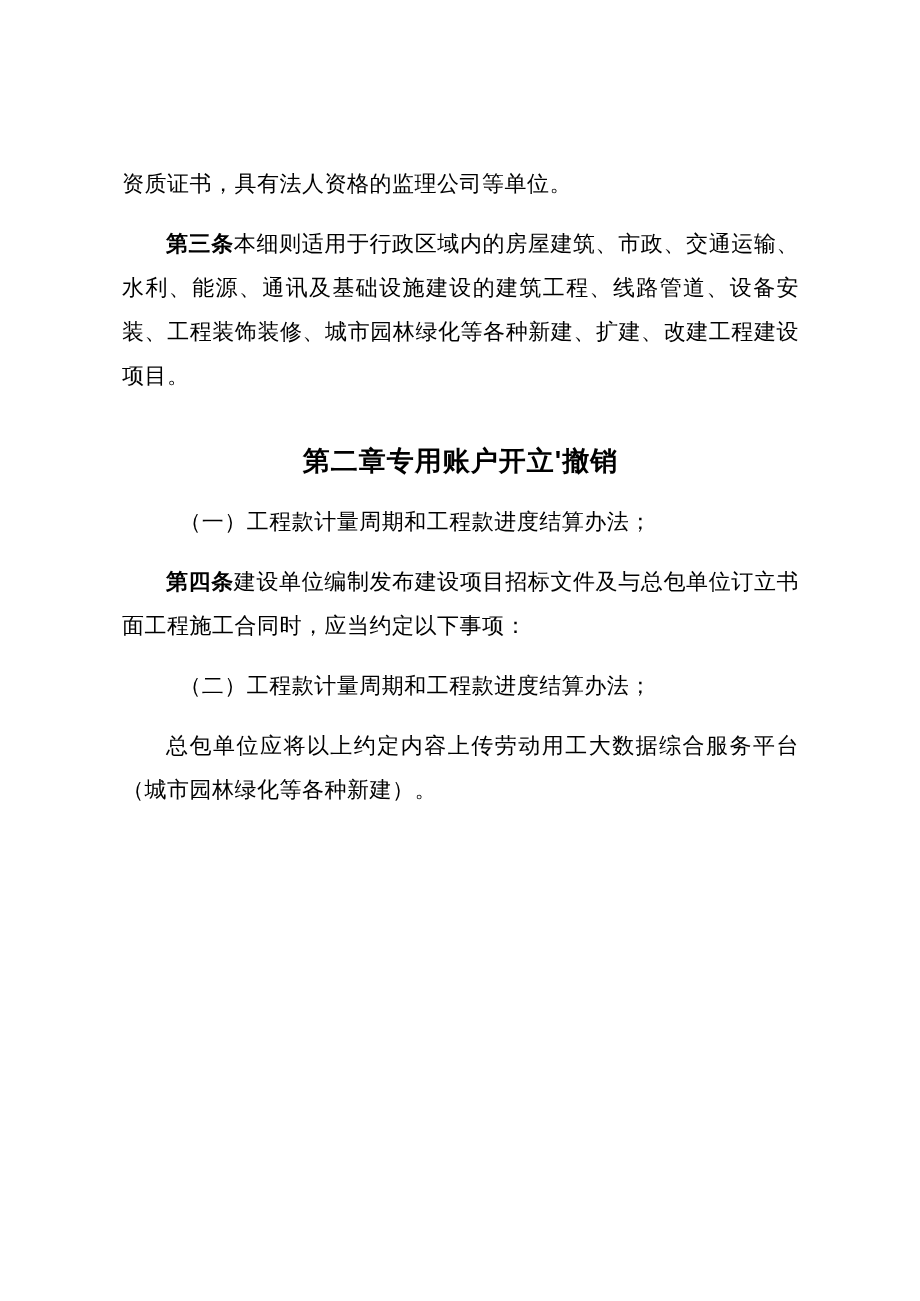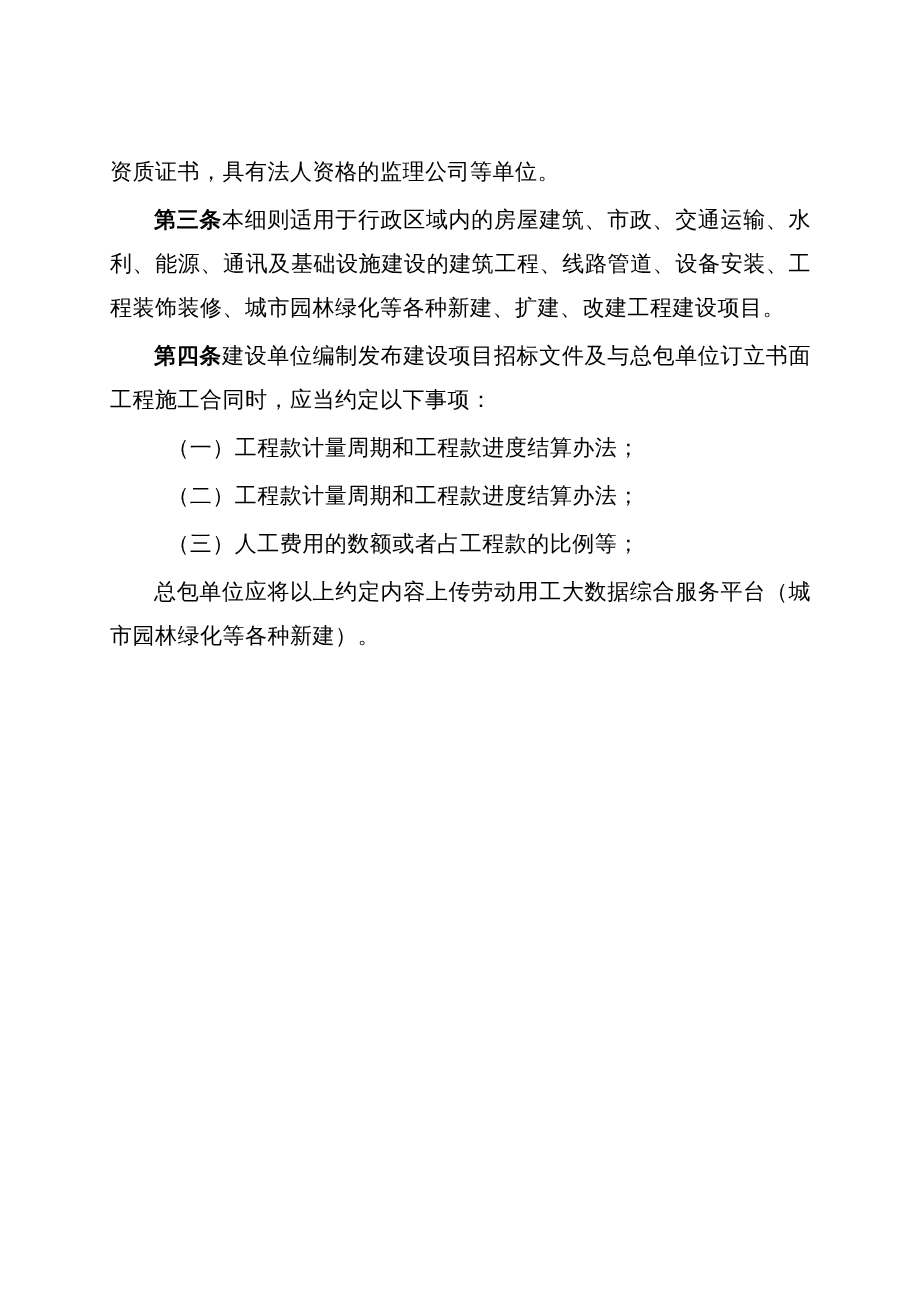--- a/index.html
+++ b/index.html
@@ -14,21 +14,21 @@
     font-family: "Liberation Sans", sans-serif;
   }
   .page {
     box-sizing: border-box;
     width: 920px;
     min-height: 1301px;
     padding: 146px 105px 70px 106px;
     background: #ffffff;
   }
   .para {
-    margin: 4px;
+    margin: 16px;
     font-size: 22px;
     line-height: 44px;
     text-align: justify;
     letter-spacing: 0.5px;
     text-indent: 2em;
     font-weight: 400;
   }
   .para.no-indent {
     text-indent: 0;
   }
@@ -55,26 +55,26 @@
 </head>
 <body>
 
 <main class="page">
 
   <p class="para no-indent"><span>资质证书，具有法人资格的监理公司等单位。</span></p>
 
 
   <p class="para"><span class="lead">第三条</span><span>本细则适用于行政区域内的房屋建筑、市政、交通运输、水利、能源、通讯及基础设施建设的建筑工程、线路管道、设备安装、工程装饰装修、城市园林绿化等各种新建、扩建、改建工程建设项目。</span></p>
 
+  <h2 class="chapter">第二章专用账户开立'撤销</h2>
+
+  <p class="para item"><span>（一）工程款计量周期和工程款进度结算办法；</span></p>
 
   <p class="para"><span class="lead">第四条</span><span>建设单位编制发布建设项目招标文件及与总包单位订立书面工程施工合同时，应当约定以下事项：</span></p>
 
-  <p class="para item"><span>（一）工程款计量周期和工程款进度结算办法；</span></p>
-
   <p class="para item"><span>（二）工程款计量周期和工程款进度结算办法；</span></p>
 
-  <p class="para item"><span>（三）人工费用的数额或者占工程款的比例等；</span></p>
 
 
   <p class="para"><span>总包单位应将以上约定内容上传劳动用工大数据综合服务平台（城市园林绿化等各种新建）。</span></p>
 
 
 </main>
 
 </body></html>

